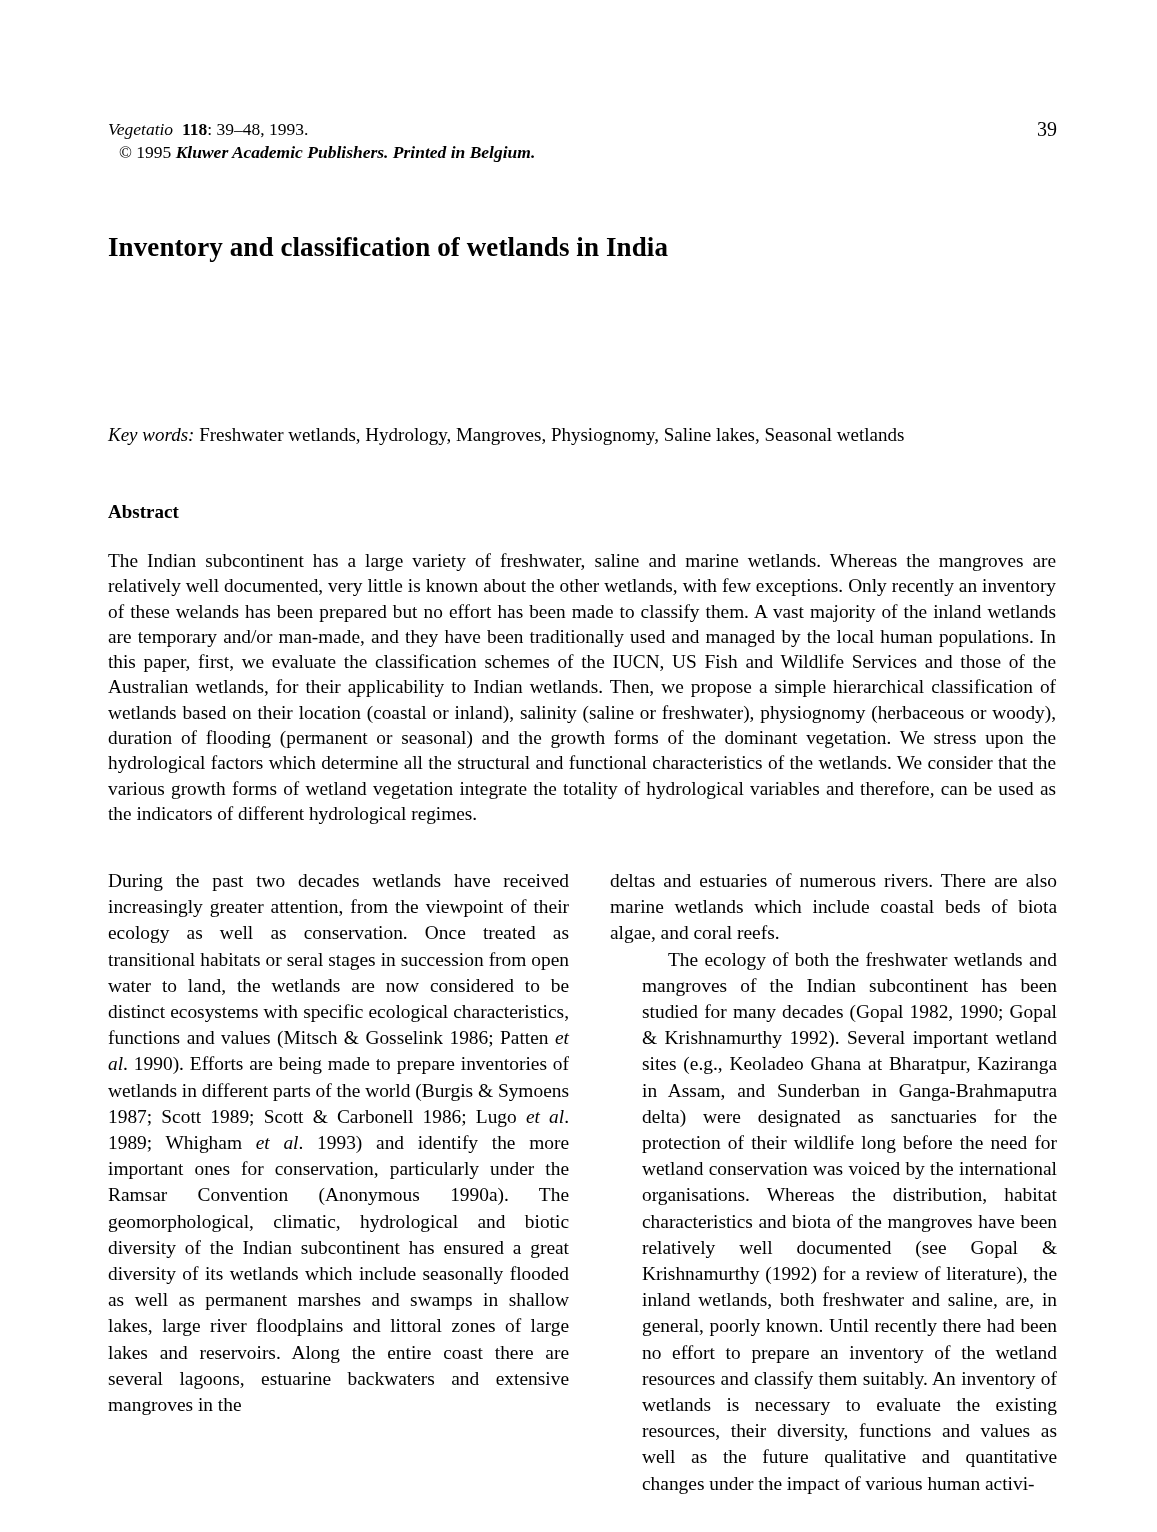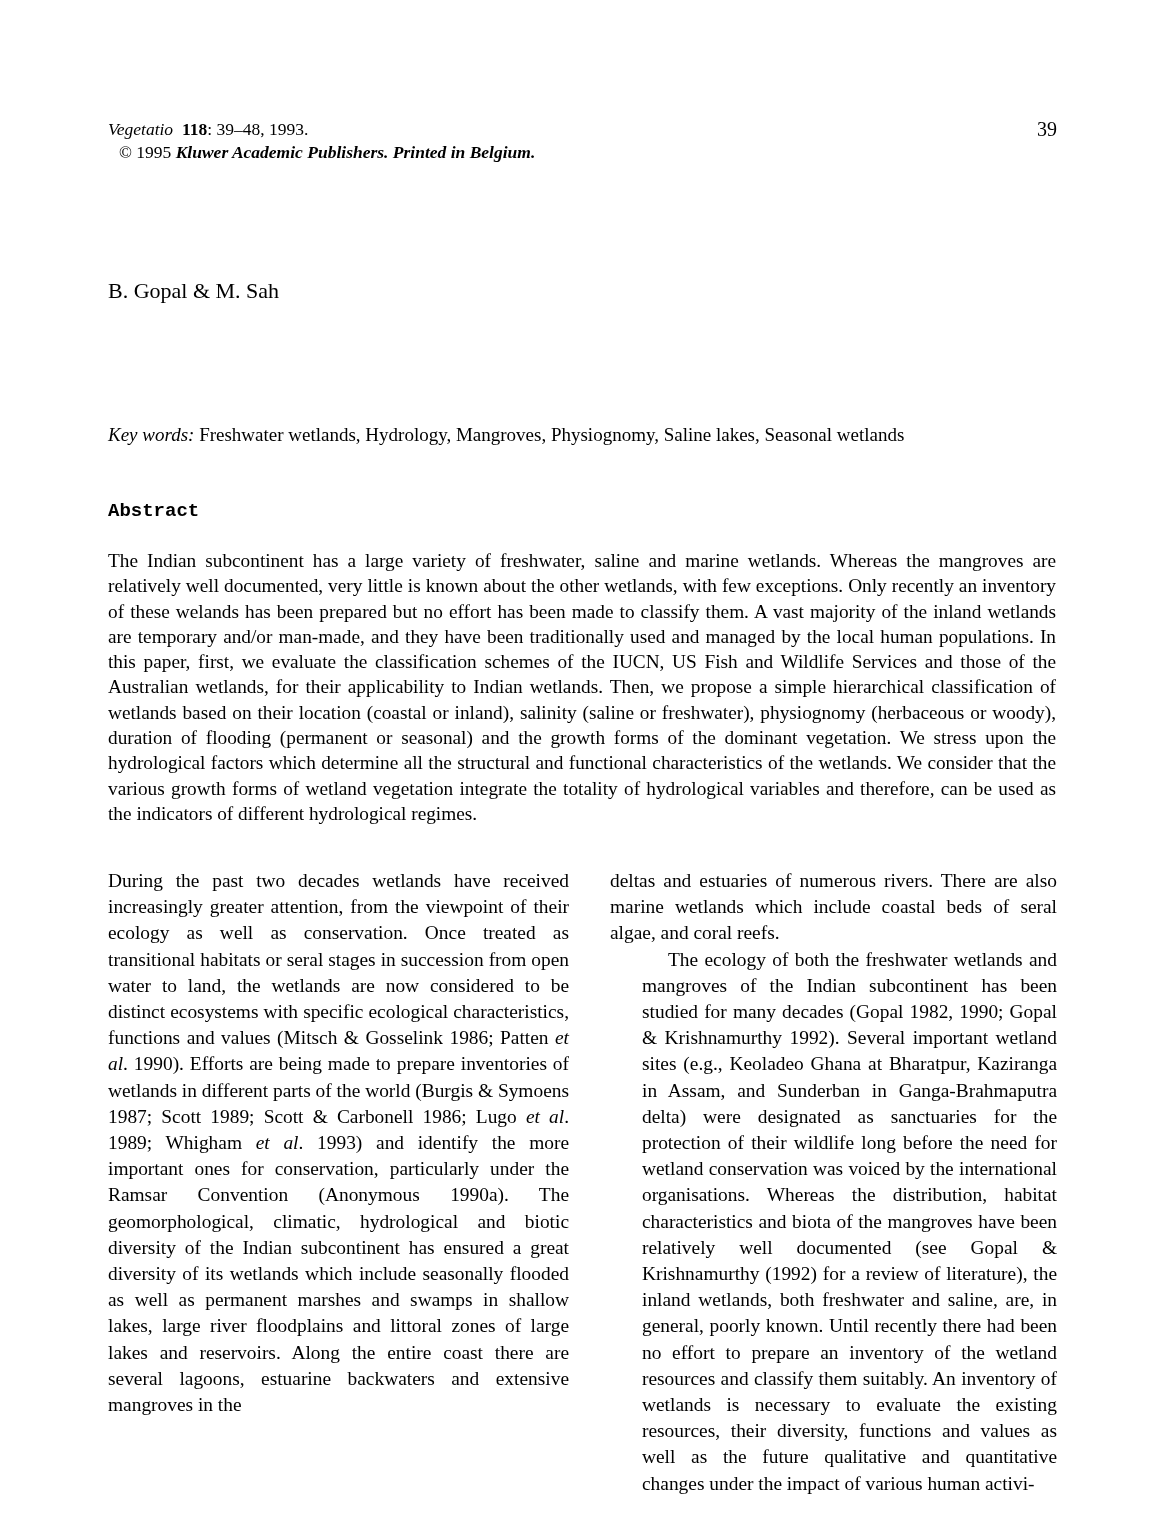--- a/index.html
+++ b/index.html
@@ -111,21 +111,20 @@
   .keywords .kw-label { font-style: italic; }
 
   
   .abstract-heading {
     position: absolute;
     left: 108px;
     top: 499px;
     font-size: 19px;
     line-height: 25px;
     font-weight: bold;
-    font-family: Liberation Mono, monospace;
   }
 
   .abstract-body {
     position: absolute;
     left: 108px;
     top: 548px;
     width: 948px;
     font-size: 19.3px;
     line-height: 25.3px;
     text-align: justify;
@@ -171,29 +170,29 @@
 
 <div class="page">
 
   <div class="running-head">
     <div class="journal-line"><span class="jname">Vegetatio</span>&nbsp;&nbsp;<span class="jvol">118</span><span class="jrest">: 39–48, 1993.</span></div>
     <div class="copyright-line"><span class="cmark">©</span> <span class="cyear">1995</span> <span>Kluwer Academic Publishers.  Printed in Belgium.</span></div>
   </div>
 
   <div class="page-number">39</div>
 
-  <div class="authors">B. Gopal &amp; M. Sah</div>
+  <h1 class="article-title">Inventory and classification of wetlands in India</h1>
 
   <div class="keywords"><span class="kw-label">Key words:</span><span> Freshwater wetlands, Hydrology, Mangroves, Physiognomy, Saline lakes, Seasonal wetlands</span></div>
 
   <div class="abstract-heading">Abstract</div>
   <div class="abstract-body">The Indian subcontinent has a large variety of freshwater, saline and marine wetlands. Whereas the mangroves are relatively well documented, very little is known about the other wetlands, with few exceptions. Only recently an inventory of these welands has been prepared but no effort has been made to classify them. A vast majority of the inland wetlands are temporary and/or man-made, and they have been traditionally used and managed by the local human populations. In this paper, first, we evaluate the classification schemes of the IUCN, US Fish and Wildlife Services and those of the Australian wetlands, for their applicability to Indian wetlands. Then, we propose a simple hierarchical classification of wetlands based on their location (coastal or inland), salinity (saline or freshwater), physiognomy (herbaceous or woody), duration of flooding (permanent or seasonal) and the growth forms of the dominant vegetation. We stress upon the hydrological factors which determine all the structural and functional characteristics of the wetlands. We consider that the various growth forms of wetland vegetation integrate the totality of hydrological variables and therefore, can be used as the indicators of different hydrological regimes.</div>
 
   <div class="col col-left">
     <p><span>During the past two decades wetlands have received increasingly greater attention, from the viewpoint of their ecology as well as conservation. Once treated as transitional habitats or seral stages in succession from open water to land, the wetlands are now considered to be distinct ecosystems with specific ecological characteristics, functions and values (Mitsch &amp; Gosselink 1986; Patten </span><i>et al</i><span>. 1990). Efforts are being made to prepare inventories of wetlands in different parts of the world (Burgis &amp; Symoens 1987; Scott 1989; Scott &amp; Carbonell 1986; Lugo </span><i>et al</i><span>. 1989; Whigham </span><i>et al</i><span>. 1993) and identify the more important ones for conservation, particularly under the Ramsar Convention (Anonymous 1990a). The geomorphological, climatic, hydrological and biotic diversity of the Indian subcontinent has ensured a great diversity of its wetlands which include seasonally flooded as well as permanent marshes and swamps in shallow lakes, large river floodplains and littoral zones of large lakes and reservoirs. Along the entire coast there are several lagoons, estuarine backwaters and extensive mangroves in the</span></p>
   </div>
 
   <div class="col col-right">
-    <p>deltas and estuaries of numerous rivers. There are also marine wetlands which include coastal beds of seral algae, and coral reefs.</p>
+    <p>deltas and estuaries of numerous rivers. There are also marine wetlands which include coastal beds of biota algae, and coral reefs.</p>
     <p class="indent">The ecology of both the freshwater wetlands and mangroves of the Indian subcontinent has been studied for many decades (Gopal 1982, 1990; Gopal &amp; Krishnamurthy 1992). Several important wetland sites (e.g., Keoladeo Ghana at Bharatpur, Kaziranga in Assam, and Sunderban in Ganga-Brahmaputra delta) were designated as sanctuaries for the protection of their wildlife long before the need for wetland conservation was voiced by the international organisations. Whereas the distribution, habitat characteristics and biota of the mangroves have been relatively well documented (see Gopal &amp; Krishnamurthy (1992) for a review of literature), the inland wetlands, both freshwater and saline, are, in general, poorly known. Until recently there had been no effort to prepare an inventory of the wetland resources and classify them suitably. An inventory of wetlands is necessary to evaluate the existing resources, their diversity, functions and values as well as the future qualitative and quantitative changes under the impact of various human activi-</p>
   </div>
 
 </div>
 
 </body></html>

